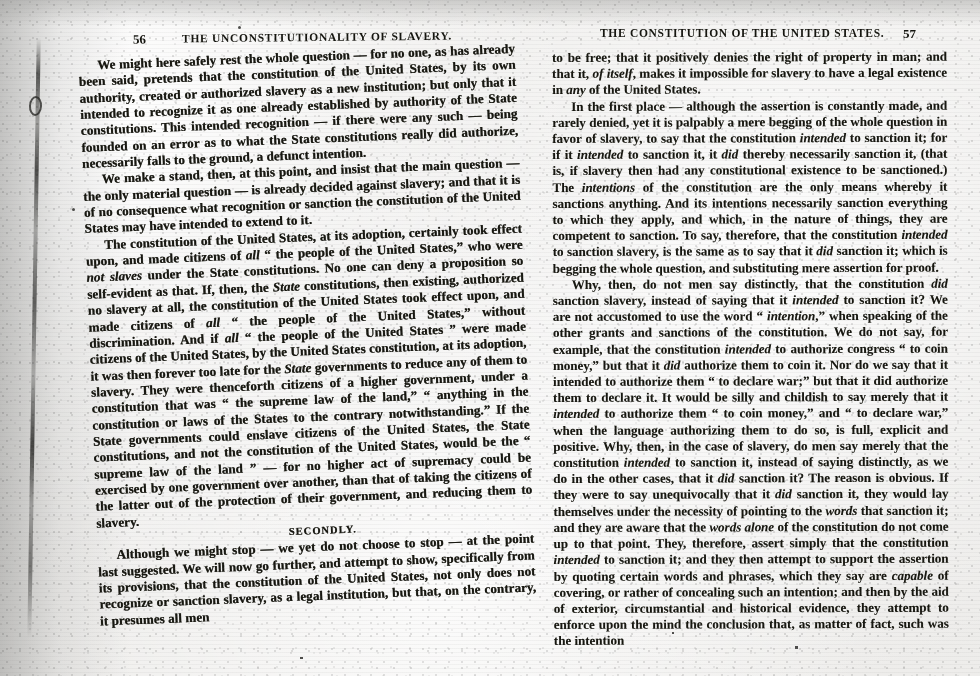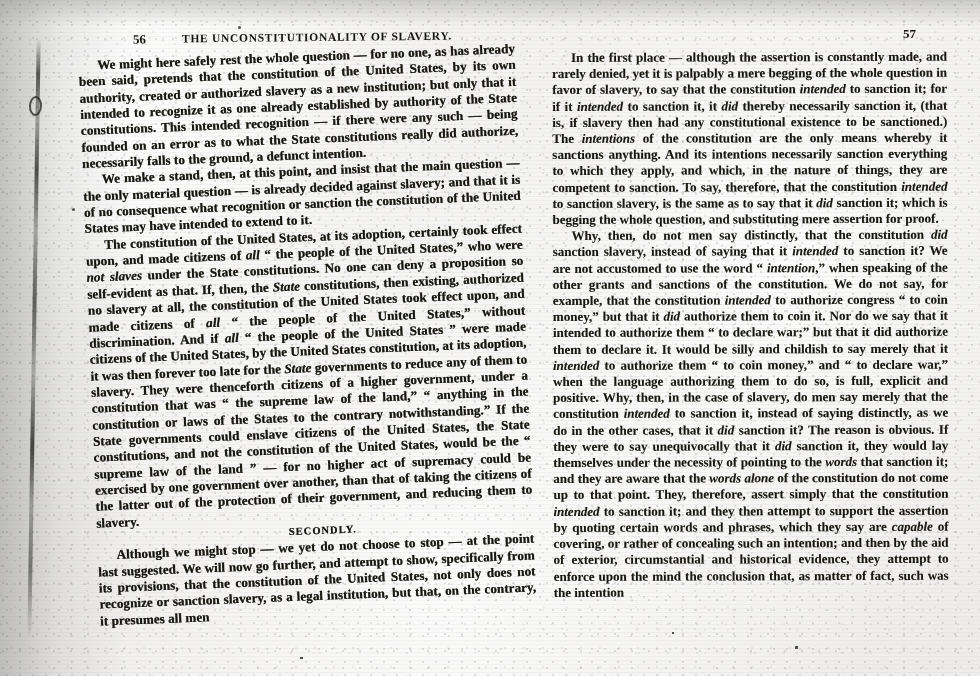--- a/index.html
+++ b/index.html
@@ -196,37 +196,39 @@
 <div id="page">
 
   <div id="gutter-shade"></div>
   <div id="top-shade"></div>
   <div id="binding"></div>
   <div id="binding-blob"></div>
 
   <div class="folio" id="folio-left">56</div>
   <div class="running-head" id="head-left">THE UNCONSTITUTIONALITY OF SLAVERY.</div>
 
+  <div class="running-head" id="head-right">THE CONSTITUTION OF THE UNITED STATES.</div>
   <div class="folio" id="folio-right">57</div>
 
   <div class="column" id="col-left">
 
     <p>We might here safely rest the whole question — for no one, as has already been said, pretends that the constitution of the United States, by its own authority, created or authorized slavery as a new institution; but only that it intended to recognize it as one already established by authority of the State constitutions. This intended recognition — if there were any such — being founded on an error as to what the State constitutions really did authorize, necessarily falls to the ground, a defunct intention.</p>
 
     <p>We make a stand, then, at this point, and insist that the main question — the only material question — is already decided against slavery; and that it is of no consequence what recognition or sanction the constitution of the United States may have intended to extend to it.</p>
 
     <p><span>The constitution of the United States, at its adoption, certainly took effect upon, and made citizens of </span><i>all</i><span> “ the people of the United States,” who were </span><i>not slaves</i><span> under the State constitutions. No one can deny a proposition so self-evident as that. If, then, the </span><i>State</i><span> constitutions, then existing, authorized no slavery at all, the constitution of the United States took effect upon, and made citizens of </span><i>all</i><span> “ the people of the United States,” without discrimination. And if </span><i>all</i><span> “ the people of the United States ” were made citizens of the United States, by the United States constitution, at its adoption, it was then forever too late for the </span><i>State</i><span> governments to reduce any of them to slavery. They were thenceforth citizens of a higher government, under a constitution that was “ the supreme law of the land,” “ anything in the constitution or laws of the States to the contrary notwithstanding.” If the State governments could enslave citizens of the United States, the State constitutions, and not the constitution of the United States, would be the “ supreme law of the land ” — for no higher act of supremacy could be exercised by one government over another, than that of taking the citizens of the latter out of the protection of their government, and reducing them to slavery.</span></p>
 
     <p class="section-head">SECONDLY.</p>
 
     <p>Although we might stop — we yet do not choose to stop — at the point last suggested. We will now go further, and attempt to show, specifically from its provisions, that the constitution of the United States, not only does not recognize or sanction slavery, as a legal institution, but that, on the contrary, it presumes all men</p>
   </div>
 
   <div class="column" id="col-right">
 
+    <p class="noindent"><span>to be free; that it positively denies the right of property in man; and that it, </span><i>of itself</i><span>, makes it impossible for slavery to have a legal existence in </span><i>any</i><span> of the United States.</span></p>
 
     <p><span>In the first place — although the assertion is constantly made, and rarely denied, yet it is palpably a mere begging of the whole question in favor of slavery, to say that the constitution </span><i>intended</i><span> to sanction it; for if it </span><i>intended</i><span> to sanction it, it </span><i>did</i><span> thereby necessarily sanction it, (that is, if slavery then had any constitutional existence to be sanctioned.) The </span><i>intentions</i><span> of the constitution are the only means whereby it sanctions anything. And its intentions necessarily sanction everything to which they apply, and which, in the nature of things, they are competent to sanction. To say, therefore, that the constitution </span><i>intended</i><span> to sanction slavery, is the same as to say that it </span><i>did</i><span> sanction it; which is begging the whole question, and substituting mere assertion for proof.</span></p>
 
     <p><span>Why, then, do not men say distinctly, that the constitution </span><i>did</i><span> sanction slavery, instead of saying that it </span><i>intended</i><span> to sanction it? We are not accustomed to use the word “ </span><i>intention</i><span>,” when speaking of the other grants and sanctions of the constitution. We do not say, for example, that the constitution </span><i>intended</i><span> to authorize congress “ to coin money,” but that it </span><i>did</i><span> authorize them to coin it. Nor do we say that it intended to authorize them “ to declare war;” but that it did authorize them to declare it. It would be silly and childish to say merely that it </span><i>intended</i><span> to authorize them “ to coin money,” and “ to declare war,” when the language authorizing them to do so, is full, explicit and positive. Why, then, in the case of slavery, do men say merely that the constitution </span><i>intended</i><span> to sanction it, instead of saying distinctly, as we do in the other cases, that it </span><i>did</i><span> sanction it? The reason is obvious. If they were to say unequivocally that it </span><i>did</i><span> sanction it, they would lay themselves under the necessity of pointing to the </span><i>words</i><span> that sanction it; and they are aware that the </span><i>words alone</i><span> of the constitution do not come up to that point. They, therefore, assert simply that the constitution </span><i>intended</i><span> to sanction it; and they then attempt to support the assertion by quoting certain words and phrases, which they say are </span><i>capable</i><span> of covering, or rather of concealing such an intention; and then by the aid of exterior, circumstantial and historical evidence, they attempt to enforce upon the mind the conclusion that, as matter of fact, such was the intention</span></p>
   </div>
 
   <div class="speck" style="left:72px;top:208px;width:3px;height:3px;border-radius:50%;"></div>
   <div class="speck" style="left:238px;top:26px;width:3px;height:3px;border-radius:50%;"></div>
   <div class="speck" style="left:300px;top:657px;width:3px;height:2px;"></div>
   <div class="speck" style="left:795px;top:646px;width:3px;height:3px;"></div>

